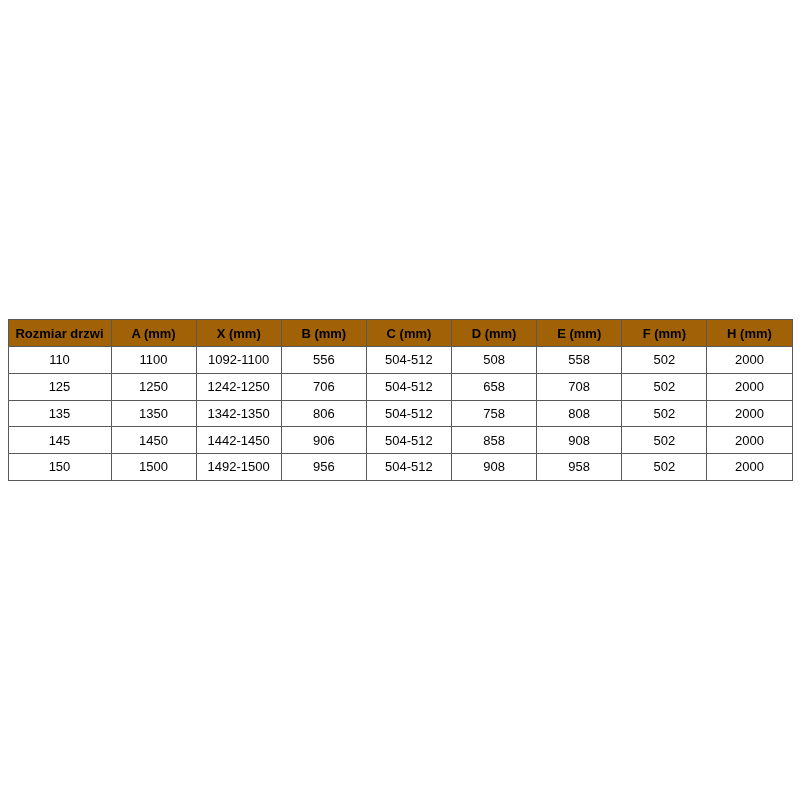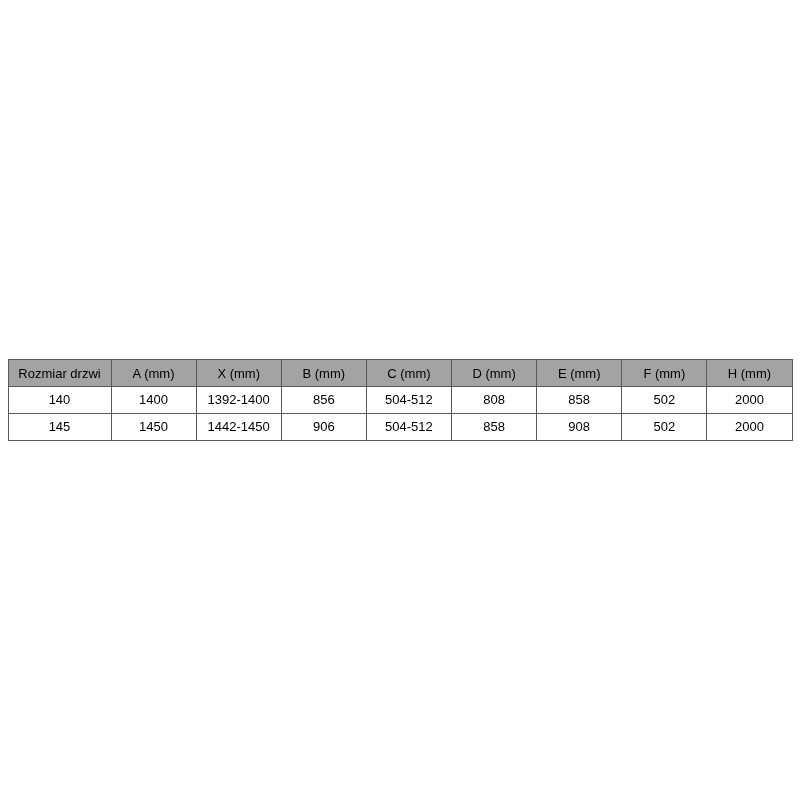--- a/index.html
+++ b/index.html
@@ -27,22 +27,22 @@
     text-align: center;
     vertical-align: middle;
     font-size: 13px;
     color: #000000;
     padding: 0;
     height: 25.8px;
     overflow: hidden;
     white-space: nowrap;
   }
   table.dim-table th {
-    background: #a3a3a3;
-    font-weight: normal;
+    background: #a16207;
+    font-weight: bold;
   }
   table.dim-table td {
     background: #ffffff;
     font-weight: normal;
   }
   col.c-first { width: 103px; }
 </style>
 </head>
 <body>
 
@@ -67,36 +67,69 @@
         <th>B (mm)</th>
         <th>C (mm)</th>
         <th>D (mm)</th>
         <th>E (mm)</th>
         <th>F (mm)</th>
         <th>H (mm)</th>
       </tr>
     </thead>
     <tbody id="table-body">
         <tr>
-          <td>140</td>
-          <td>1400</td>
-          <td>1392-1400</td>
-          <td>856</td>
+          <td>110</td>
+          <td>1100</td>
+          <td>1092-1100</td>
+          <td>556</td>
           <td>504-512</td>
+          <td>508</td>
+          <td>558</td>
+          <td>502</td>
+          <td>2000</td>
+        </tr>
+        <tr>
+          <td>125</td>
+          <td>1250</td>
+          <td>1242-1250</td>
+          <td>706</td>
+          <td>504-512</td>
+          <td>658</td>
+          <td>708</td>
+          <td>502</td>
+          <td>2000</td>
+        </tr>
+        <tr>
+          <td>135</td>
+          <td>1350</td>
+          <td>1342-1350</td>
+          <td>806</td>
+          <td>504-512</td>
+          <td>758</td>
           <td>808</td>
-          <td>858</td>
           <td>502</td>
           <td>2000</td>
         </tr>
         <tr>
           <td>145</td>
           <td>1450</td>
           <td>1442-1450</td>
           <td>906</td>
           <td>504-512</td>
           <td>858</td>
           <td>908</td>
           <td>502</td>
           <td>2000</td>
         </tr>
+        <tr>
+          <td>150</td>
+          <td>1500</td>
+          <td>1492-1500</td>
+          <td>956</td>
+          <td>504-512</td>
+          <td>908</td>
+          <td>958</td>
+          <td>502</td>
+          <td>2000</td>
+        </tr>
       </tbody>
   </table>
 </div>
 
 </body></html>

